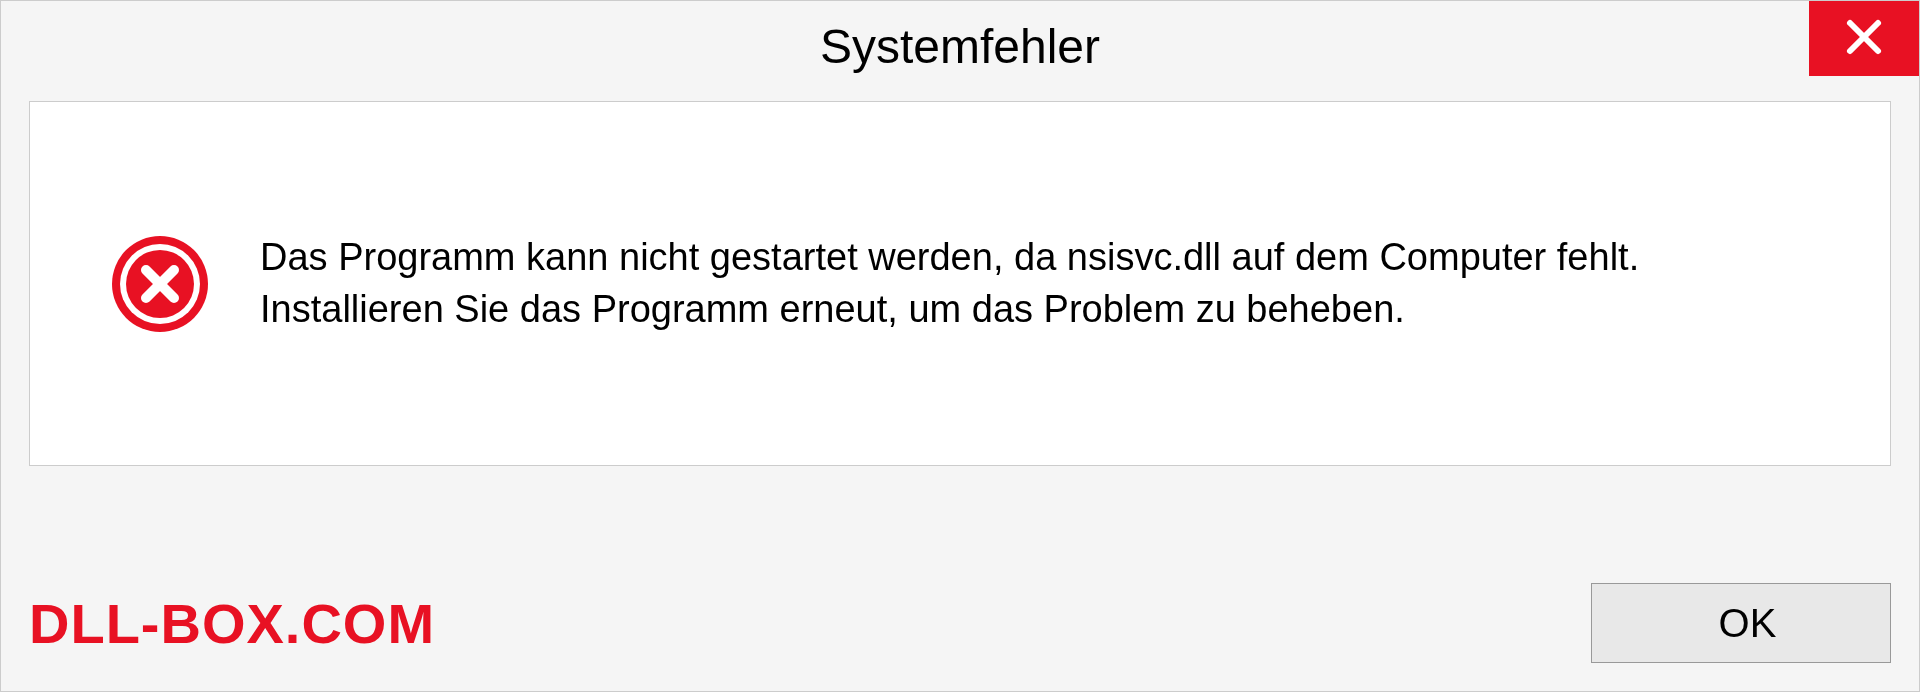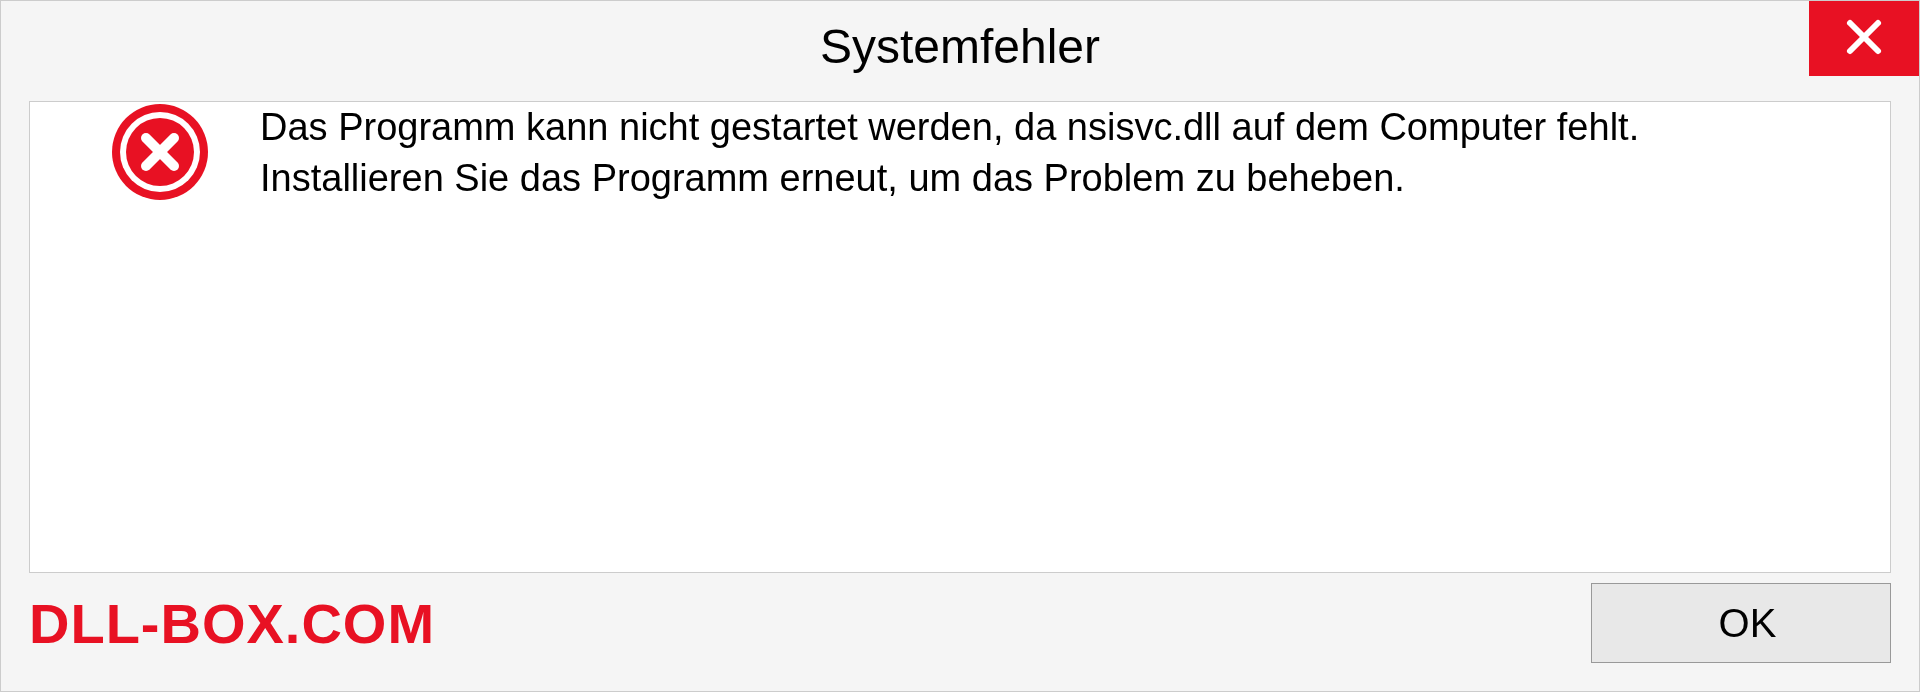--- a/index.html
+++ b/index.html
@@ -41,22 +41,23 @@
       cursor: pointer;
     }
     .close-btn svg {
       width: 40px;
       height: 40px;
     }
     .content-box {
       margin: 10px 28px 0 28px;
       border: 1px solid #ccc;
       background: #fff;
-      height: 472px;
+      height: 365px;
       display: flex;
+      align-items: center;
       padding: 0 80px;
     }
     .error-icon {
       width: 100px;
       height: 100px;
       flex-shrink: 0;
       margin-right: 50px;
     }
     .error-icon svg {
       width: 100%;

